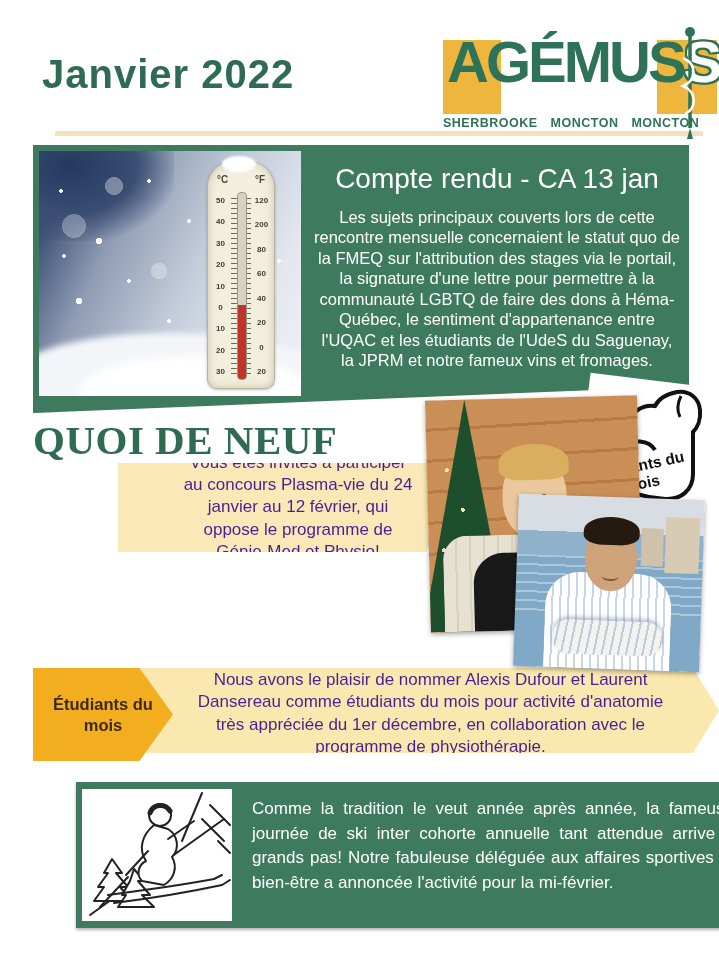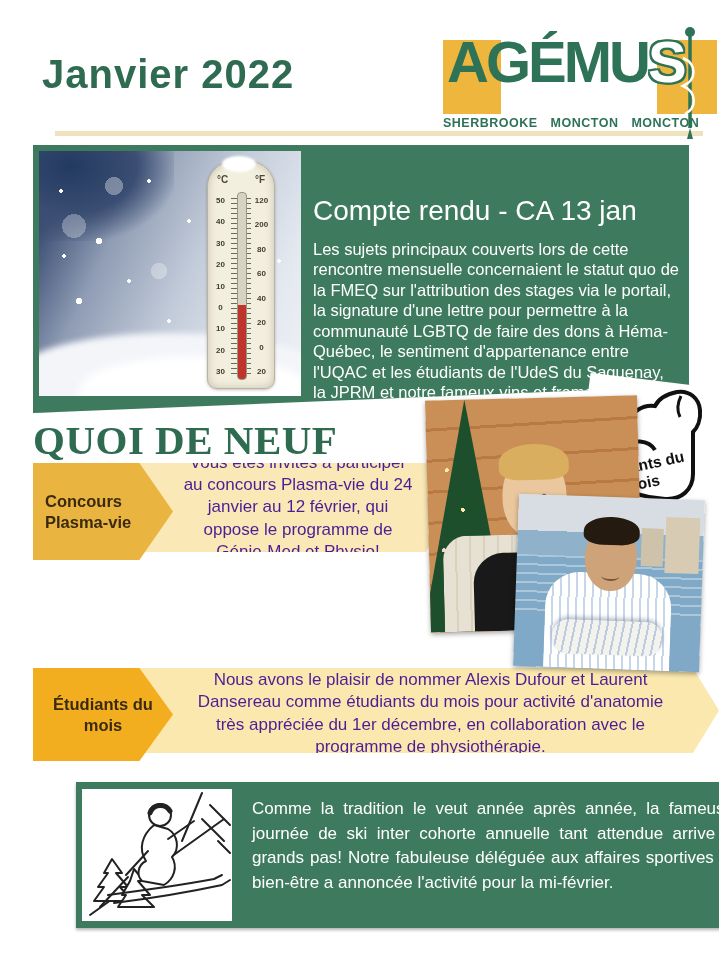--- a/index.html
+++ b/index.html
@@ -62,21 +62,21 @@
   .thermo .tick-col.c{left:5px;} .thermo .tick-col.f{right:5px;}
   .thermo .ruler{position:absolute;top:36px;bottom:14px;width:6px;
           background:repeating-linear-gradient(180deg,#6b6b5c 0 1px,transparent 1px 5px);}
   .thermo .ruler.l{left:23px;} .thermo .ruler.r{right:23px;}
   .thermo .channel{position:absolute;left:50%;margin-left:-4px;top:30px;bottom:8px;width:8px;
           border:1px solid #9a9584;border-radius:4px;
           background:linear-gradient(180deg,#d6d2c4 0%,#d6d2c4 60%,#bf352b 60%,#bf352b 100%);}
   .thermo .snowcap{position:absolute;left:14px;top:-6px;width:34px;height:16px;background:#fff;
           border-radius:50%;filter:blur(1px);}
 
-  .report-text{position:absolute;left:280px;top:18px;width:368px;color:#fff;margin-top:32px;}
+  .report-text{position:absolute;left:280px;top:18px;width:368px;color:#fff;text-align:center;}
   .report-heading{font-size:28px;margin-bottom:12px;}
   .report-body{font-size:16.5px;line-height:1.24;}
 
   
   .arm-block{position:absolute;left:582px;top:381px;width:142px;height:132px;background:#fff;
              transform:rotate(7deg);z-index:4;}
   .arm-art{position:absolute;left:589px;top:386px;width:130px;height:125px;z-index:5;}
   .badge-label{position:absolute;left:588px;top:457px;width:104px;z-index:6;transform:rotate(-12deg);
              font-size:15.5px;font-weight:bold;color:#111;text-align:center;line-height:1.15;}
 
@@ -164,21 +164,21 @@
 <body>
 
 <div class="page">
 
   <div class="page-title">Janvier 2022</div>
   <div class="gold-strip"></div>
 
   <div class="logo">
     <div class="sq left"></div>
     <div class="sq right"></div>
-    <div class="wordmark"><span>AGÉMU</span><span class="s-final">S</span></div>
+    <div class="wordmark"><span>AGÉMUS</span><span class="s-final">S</span></div>
     <div class="staff">
       <svg width="34" height="116" viewBox="0 0 34 116">
         <circle cx="17" cy="8" r="5" fill="#2e7357"></circle>
         <line x1="17" y1="12" x2="17" y2="104" stroke="#2e7357" stroke-width="3.5"></line>
         <path d="M17,104 L14,115 L20,115 Z" fill="#2e7357"></path>
         <path d="M10,34 C24,40 24,56 10,62 C24,68 24,84 12,90" fill="none" stroke="#ffffff" stroke-width="2.5"></path>
       </svg>
     </div>
     <div class="cities">SHERBROOKE MONCTON MONCTON</div>
   </div>
@@ -236,23 +236,20 @@
     </svg>
   </div>
   <div class="badge-label">Étudiants du mois</div>
 
   <div class="news-heading">QUOI DE NEUF</div>
 
   <div class="news-row row-1">
     <div class="news-body">
         <span>Vous êtes invités à participer au concours Plasma-vie du 24 janvier au 12 février, qui oppose le programme de Génie-Med et Physio!</span>
       </div>
-    <div class="arrow-label gold">
-        <span>Concours Plasma-vie</span>
-      </div>
   </div>
 
 
   <div class="news-row row-3">
     <div class="news-body">
         <span>Nous avons le plaisir de nommer Alexis Dufour et Laurent Dansereau comme étudiants du mois pour activité d'anatomie très appréciée du 1er décembre, en collaboration avec le programme de physiothérapie.</span>
       </div>
     <div class="arrow-label amber">
         <span>Étudiants du mois</span>
       </div>

